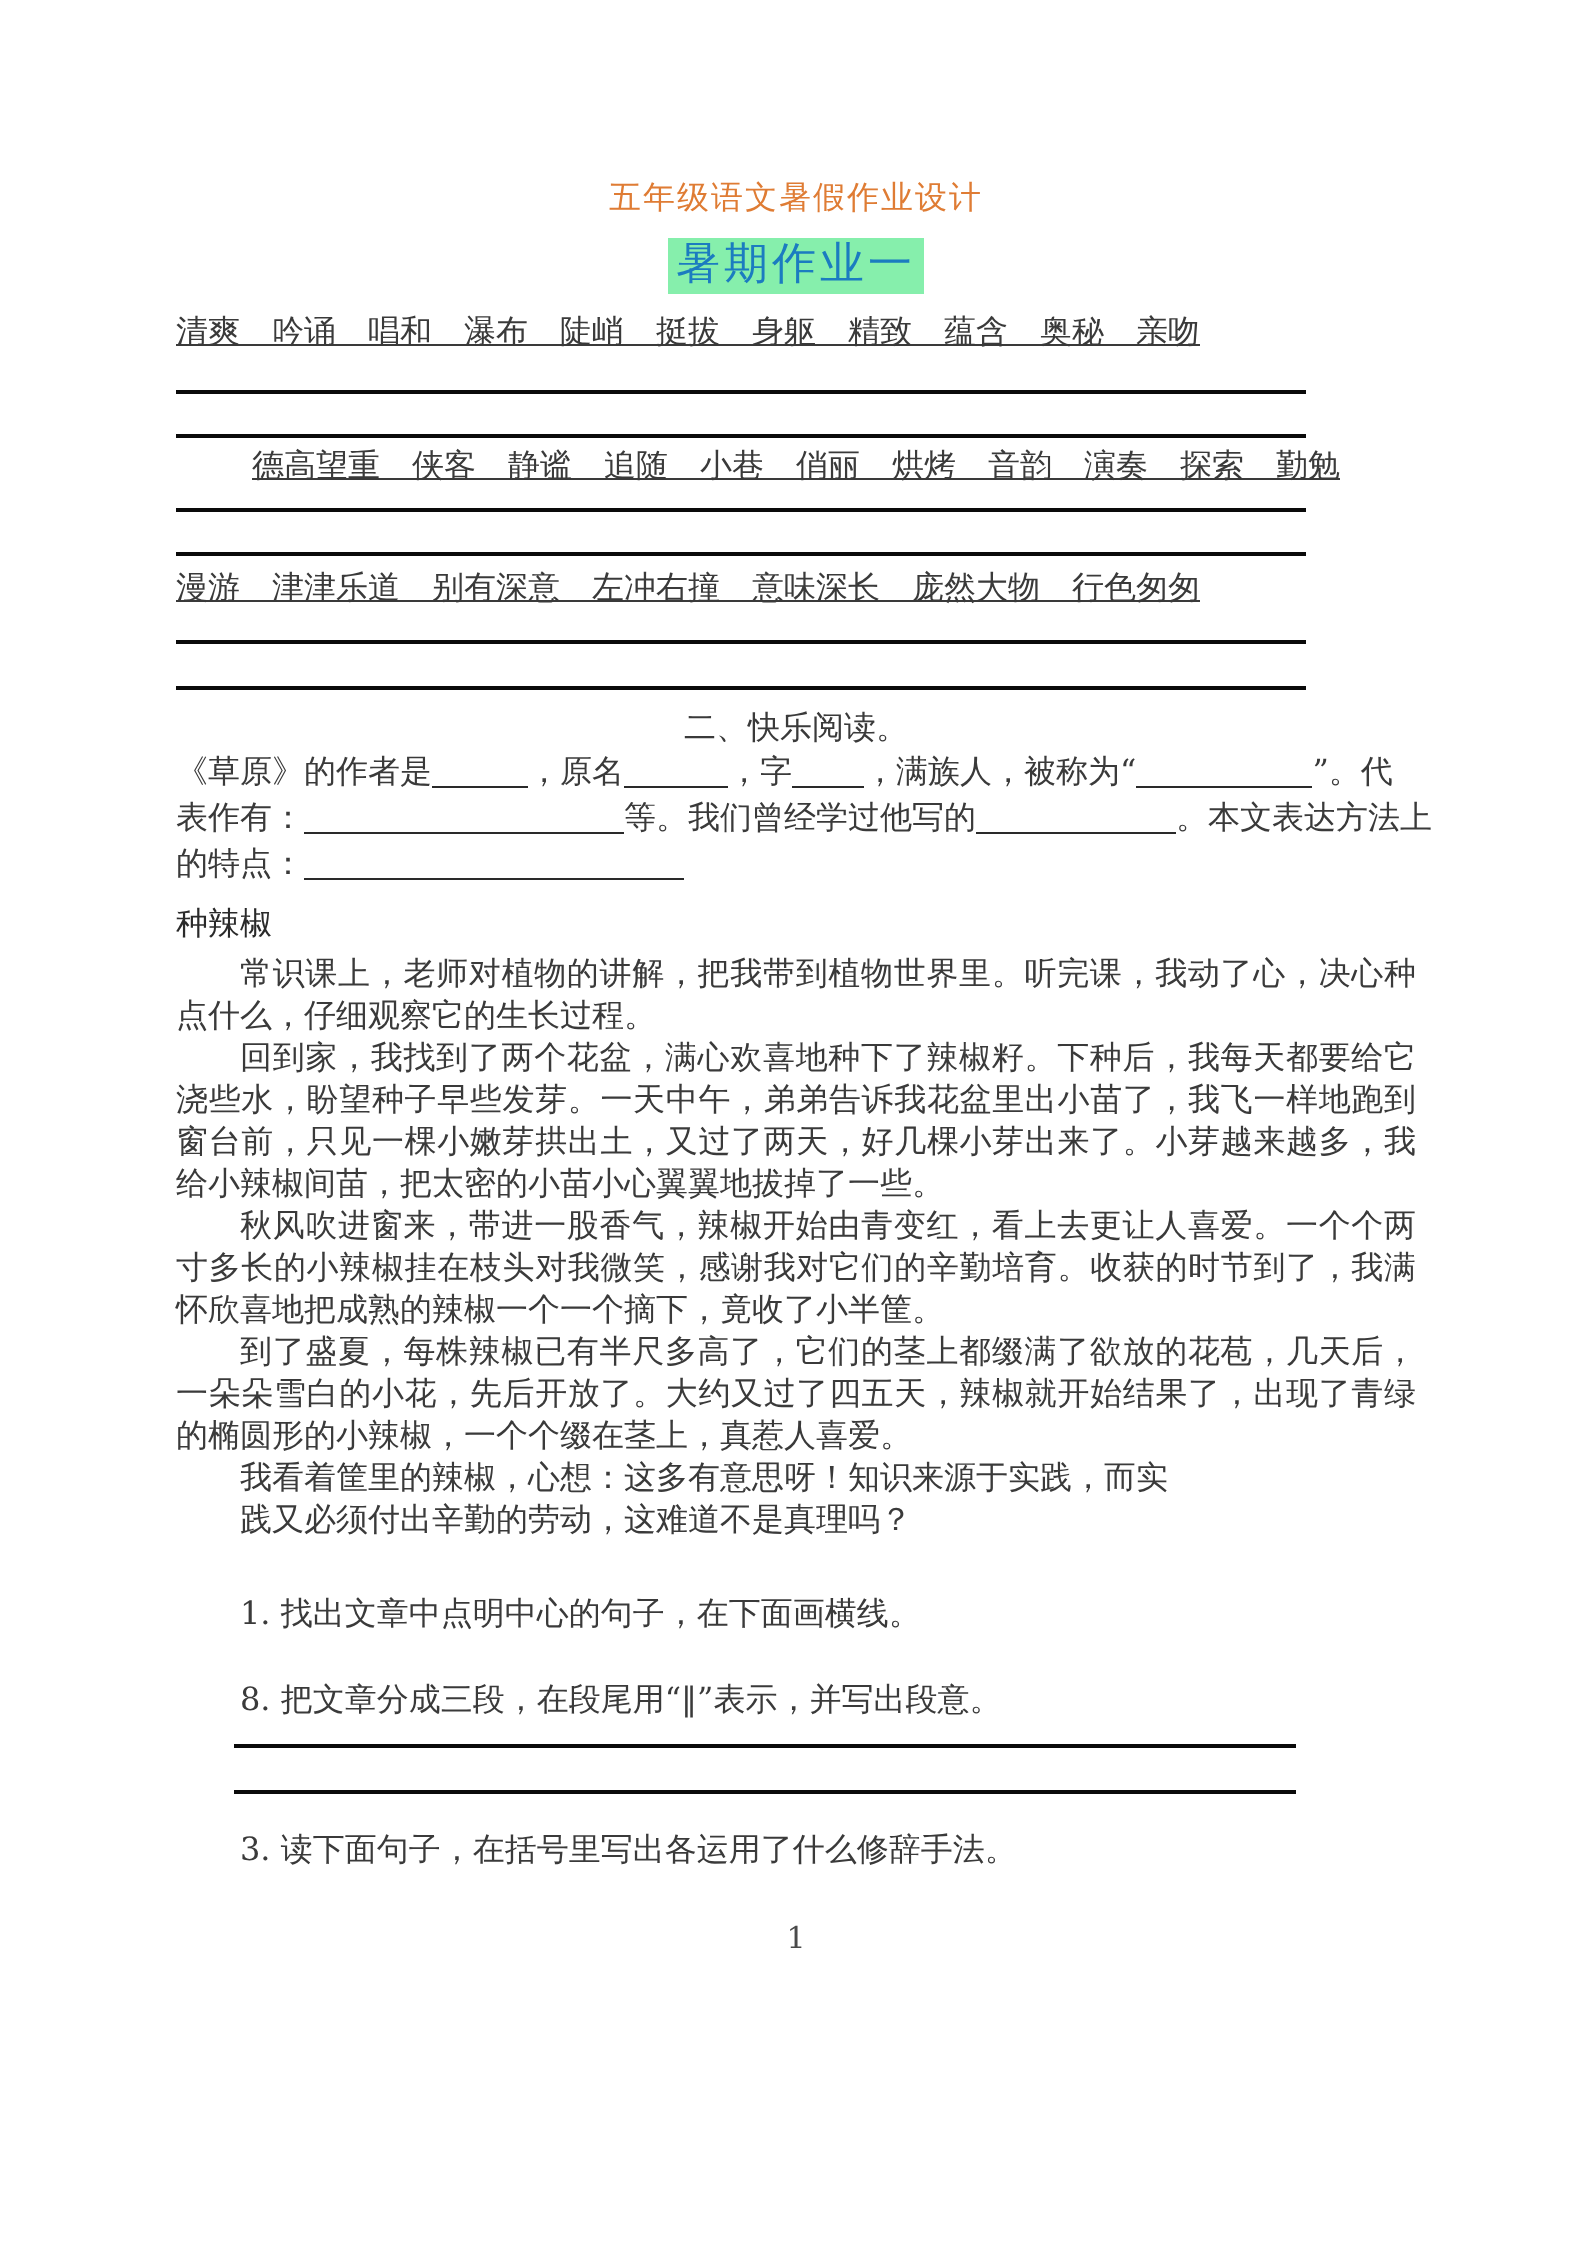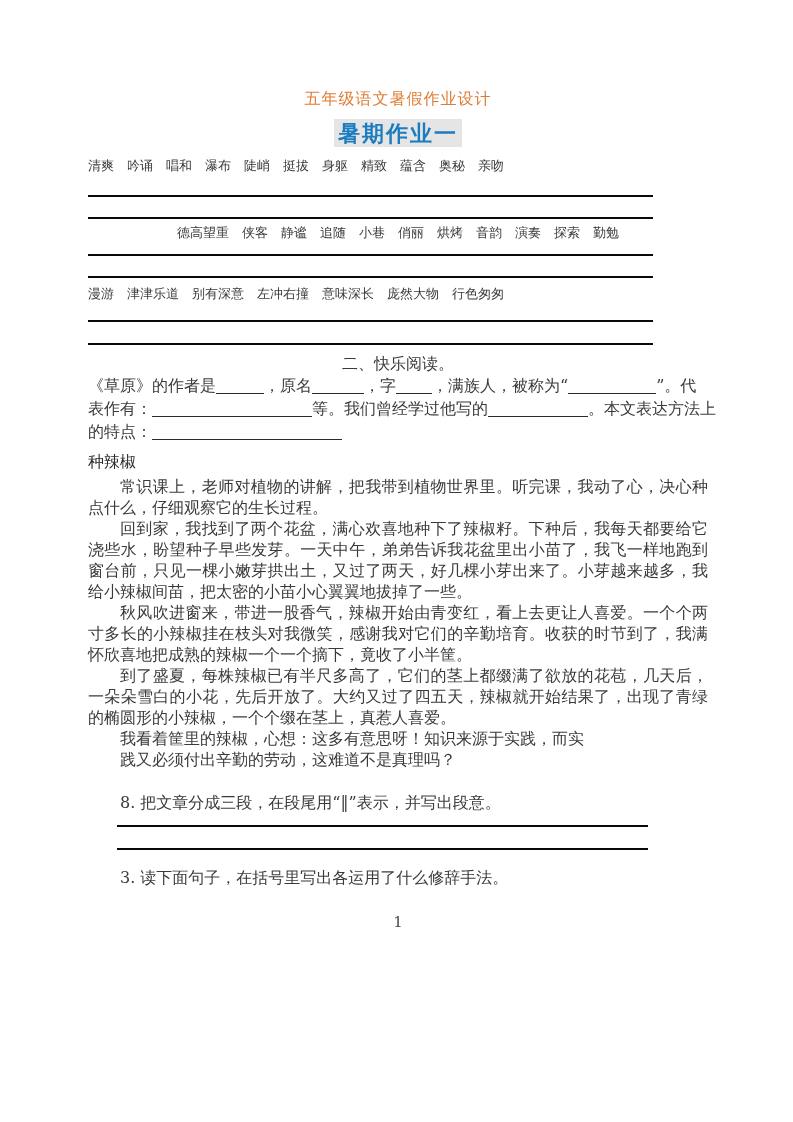--- a/index.html
+++ b/index.html
@@ -15,27 +15,27 @@
     text-align:center;font-size:16px;line-height:21px;color:#df7c34;
     letter-spacing:1px;
   }
   .intro{color:#5a5a5a;font-size:16px;line-height:21px;}
   .intro-line1{text-indent:2em;white-space:nowrap;}
   .intro-line2{text-align:justify;text-align-last:justify;}
   .intro-line3{}
 
   .badge-wrap{text-align:center;margin-top:10px;margin-bottom:8px;}
   .section-badge{
-    display:inline-block;background:#e5e5e5;color:#1b7cc0;
-    font-size:22px;font-weight:bold;line-height:28px;padding:0 4px;
+    display:inline-block;background:#86efac;color:#1b7cc0;
+    font-size:22px;font-weight:normal;line-height:28px;padding:0 4px;
     letter-spacing:2px;
   }
 
   .part-heading{font-size:16px;line-height:21px;}
-  .word-row{font-size:13px;line-height:21px;white-space:pre-wrap;}
+  .word-row{font-size:16px;line-height:21px;white-space:pre-wrap;text-decoration:underline;}
 
   .wline{border-bottom:2px solid #0a0a0a;width:565px;}
   .wl-a{height:19px;}
   .wl-b{height:20px;}
   .wl-c{height:11px;}
   .wl-d{height:20px;}
   .wl-e{height:16px;}
   .wl-f{height:21px;}
   .row-gap2{margin-top:3px;text-align:center;}
   .row-gap3{margin-top:5px;}
@@ -101,20 +101,21 @@
 
     <div class="story">
       <p class="first">常识课上，老师对植物的讲解，把我带到植物世界里。听完课，我动了心，决心种点什么，仔细观察它的生长过程。</p>
       <p>回到家，我找到了两个花盆，满心欢喜地种下了辣椒籽。下种后，我每天都要给它浇些水，盼望种子早些发芽。一天中午，弟弟告诉我花盆里出小苗了，我飞一样地跑到窗台前，只见一棵小嫩芽拱出土，又过了两天，好几棵小芽出来了。小芽越来越多，我给小辣椒间苗，把太密的小苗小心翼翼地拔掉了一些。</p>
       <p>秋风吹进窗来，带进一股香气，辣椒开始由青变红，看上去更让人喜爱。一个个两寸多长的小辣椒挂在枝头对我微笑，感谢我对它们的辛勤培育。收获的时节到了，我满怀欣喜地把成熟的辣椒一个一个摘下，竟收了小半筐。</p>
       <p>到了盛夏，每株辣椒已有半尺多高了，它们的茎上都缀满了欲放的花苞，几天后，一朵朵雪白的小花，先后开放了。大约又过了四五天，辣椒就开始结果了，出现了青绿的椭圆形的小辣椒，一个个缀在茎上，真惹人喜爱。</p>
       <div class="p5line">我看着筐里的辣椒，心想：这多有意思呀！知识来源于实践，而实</div>
       <div class="p5line">践又必须付出辛勤的劳动，这难道不是真理吗？</div>
     </div>
 
+    <div class="question q1">1. 找出文章中点明中心的句子，在下面画横线。</div>
 
     <div class="question q2">8. 把文章分成三段，在段尾用“‖”表示，并写出段意。</div>
     <div class="qline ql-a"></div>
     <div class="qline ql-b"></div>
 
     <div class="question q3">3. 读下面句子，在括号里写出各运用了什么修辞手法。</div>
 
     <div class="page-number">1</div>
 
   </div>

